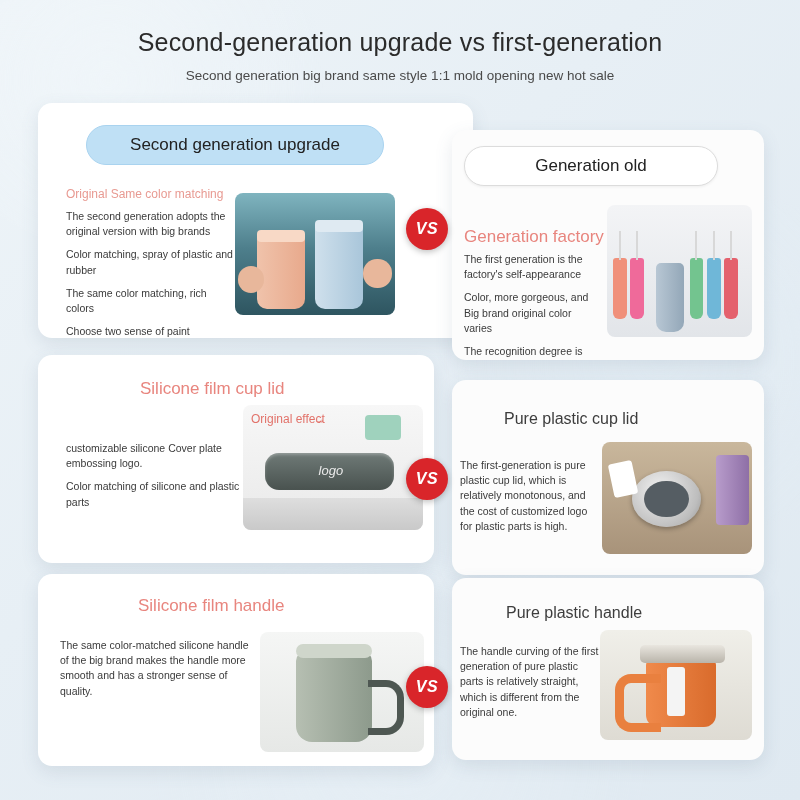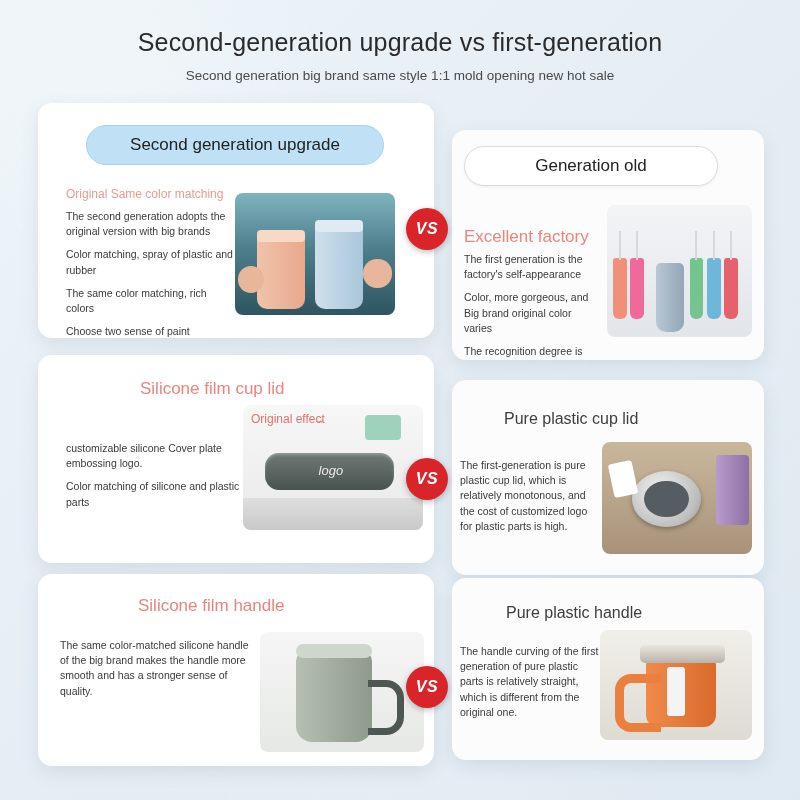--- a/index.html
+++ b/index.html
@@ -225,42 +225,42 @@
 
 <div class="page">
 
   <div class="bg-blob b1"></div>
   <div class="bg-blob b2"></div>
   <div class="bg-blob b3"></div>
 
   <div class="title">Second-generation upgrade vs first-generation</div>
   <div class="subtitle">Second generation big brand same style 1:1 mold opening new hot sale</div>
 
-  <div class="card" style="left:38px; top:103px; width:396px; height:235px;">
+  <div class="card" style="left:38px; top:103px; width:396px; height:235px;padding-left:39px;">
     <div class="pill blue" style="position:absolute; left:48px; top:22px; width:276px;">Second generation upgrade</div>
     <div class="sub-red" style="position:absolute; left:28px; top:84px;">Original Same color matching</div>
     <div class="body-text" style="position:absolute; left:28px; top:106px; width:170px;">
       <p>The second generation adopts the original version with big brands</p>
       <p>Color matching, spray of plastic and rubber</p>
       <p>The same color matching, rich colors</p>
       <p>Choose two sense of paint</p>
     </div>
     <div class="photo ph1" style="left:197px; top:90px; width:160px; height:122px;">
       <div class="tum t1"></div>
         <div class="tum t2"></div>
       <div class="cap c1"></div>
         <div class="cap c2"></div>
       <div class="hand h1"></div>
         <div class="hand h2"></div>
     </div>
   </div>
 
   <div class="card right" style="left:452px; top:130px; width:312px; height:230px;">
     <div class="pill plain" style="position:absolute; left:12px; top:16px; width:232px;">Generation old</div>
-    <div class="head-red" style="position:absolute; left:12px; top:97px;">Excellent factory</div>
+    <div class="head-red" style="position:absolute; left:12px; top:97px;">Generation factory</div>
     <div class="body-text" style="position:absolute; left:12px; top:122px; width:132px;">
       <p>The first generation is the factory's self-appearance</p>
       <p>Color, more gorgeous, and Big brand original color varies</p>
       <p>The recognition degree is not high.</p>
     </div>
     <div class="photo ph2" style="left:155px; top:75px; width:145px; height:132px;">
       <div class="cup" style="left:4%; background:#f0907a;"></div>
       <div class="cup" style="left:16%; background:#ef6a9a;"></div>
       <div class="cup" style="left:57%; background:#73c48f;"></div>
       <div class="cup" style="left:69%; background:#6fb7d8;"></div>

